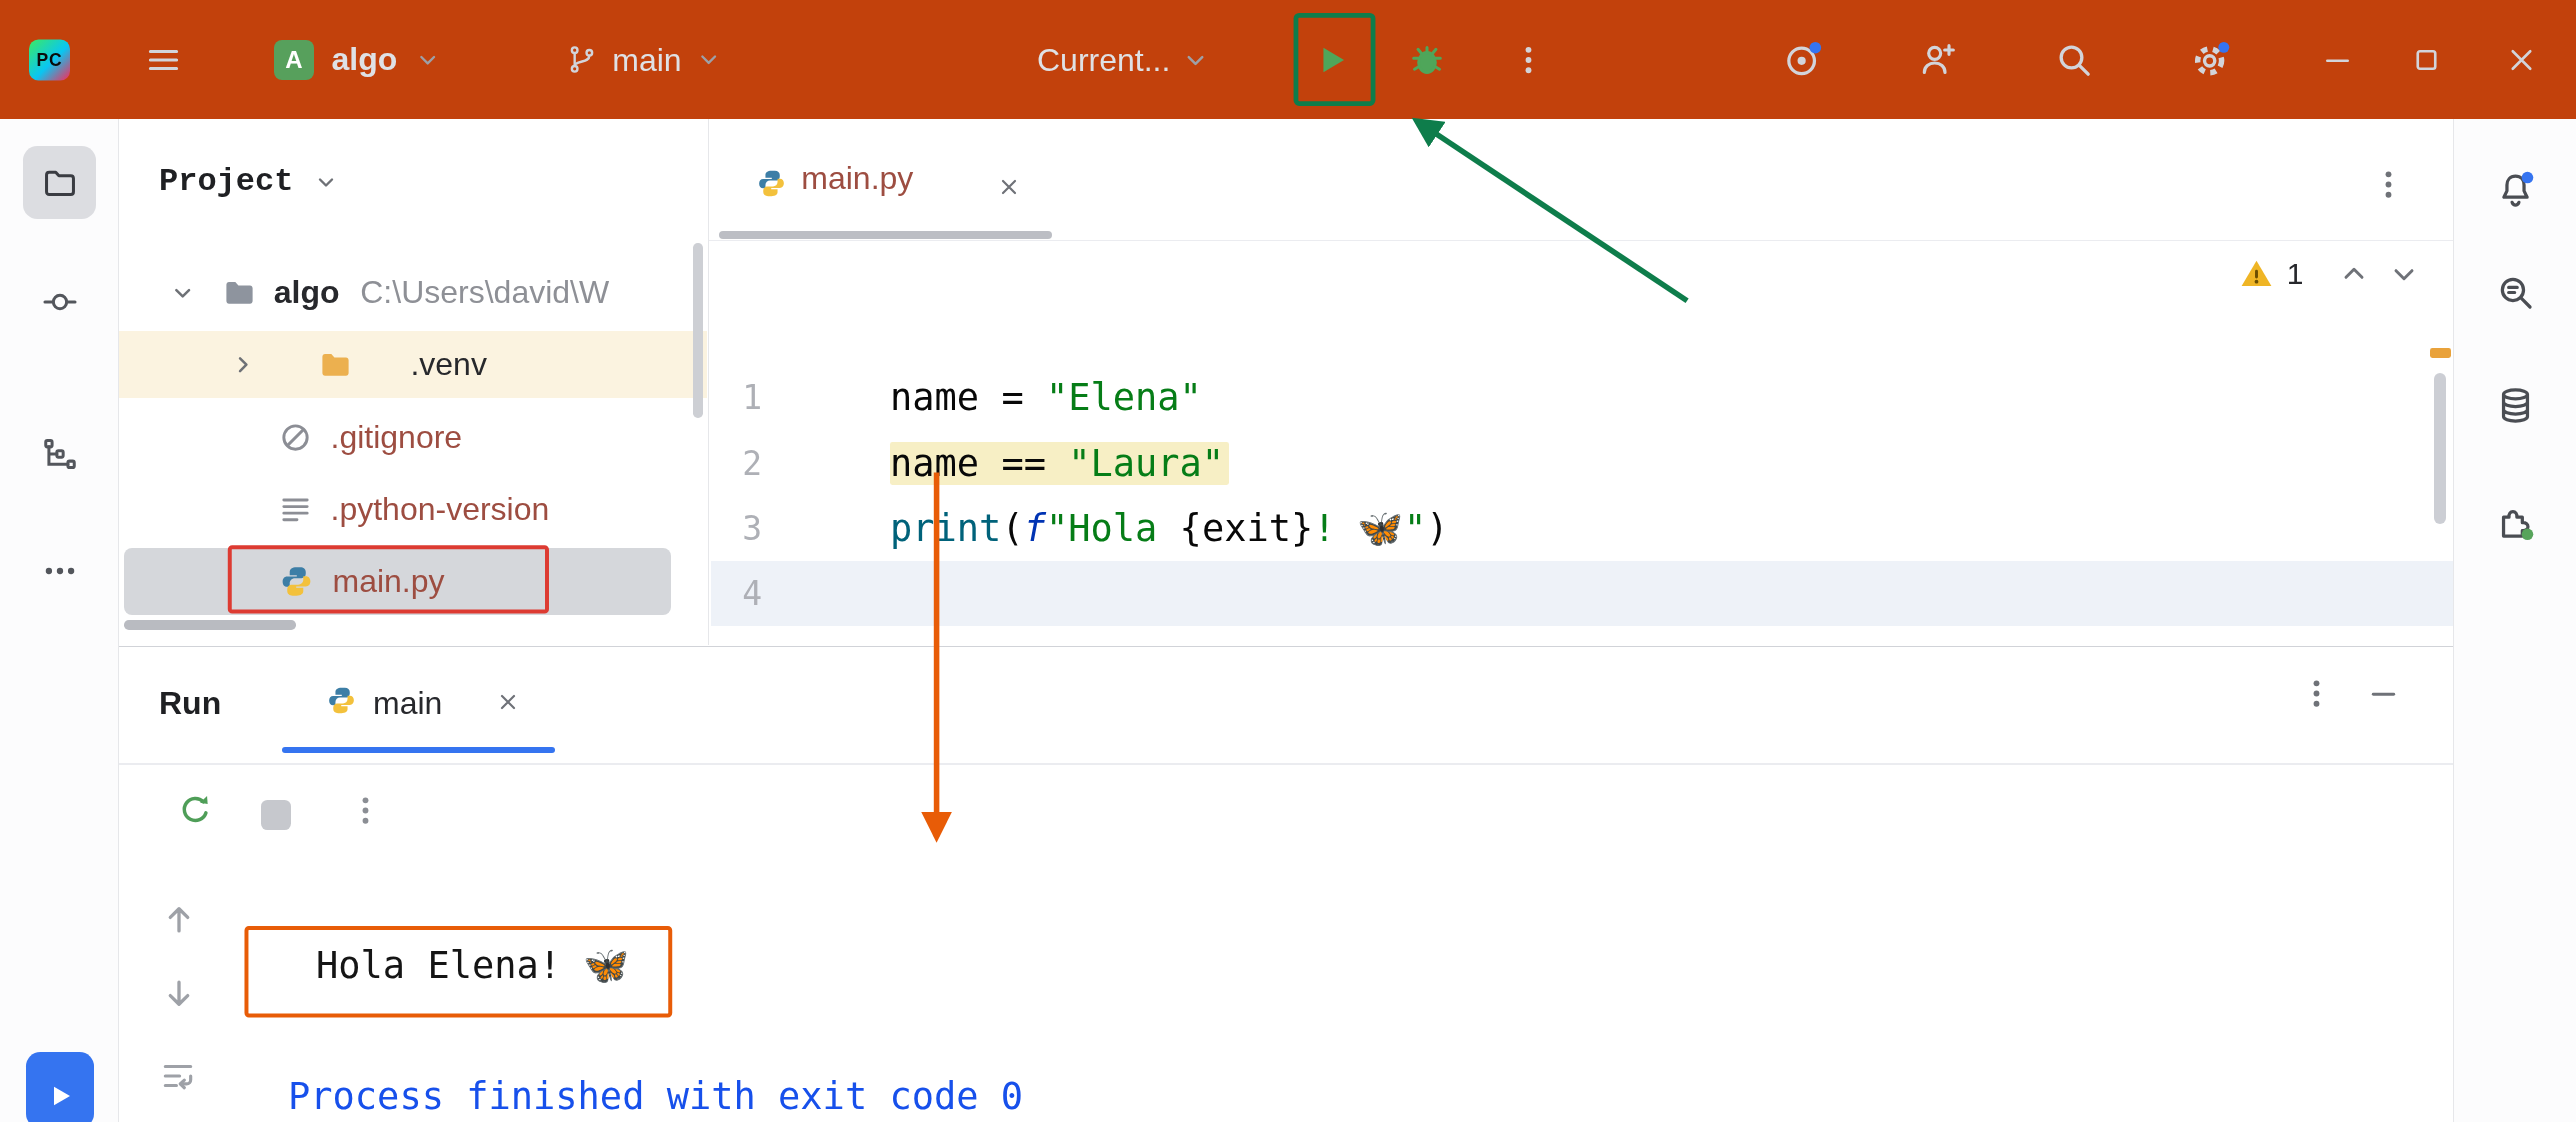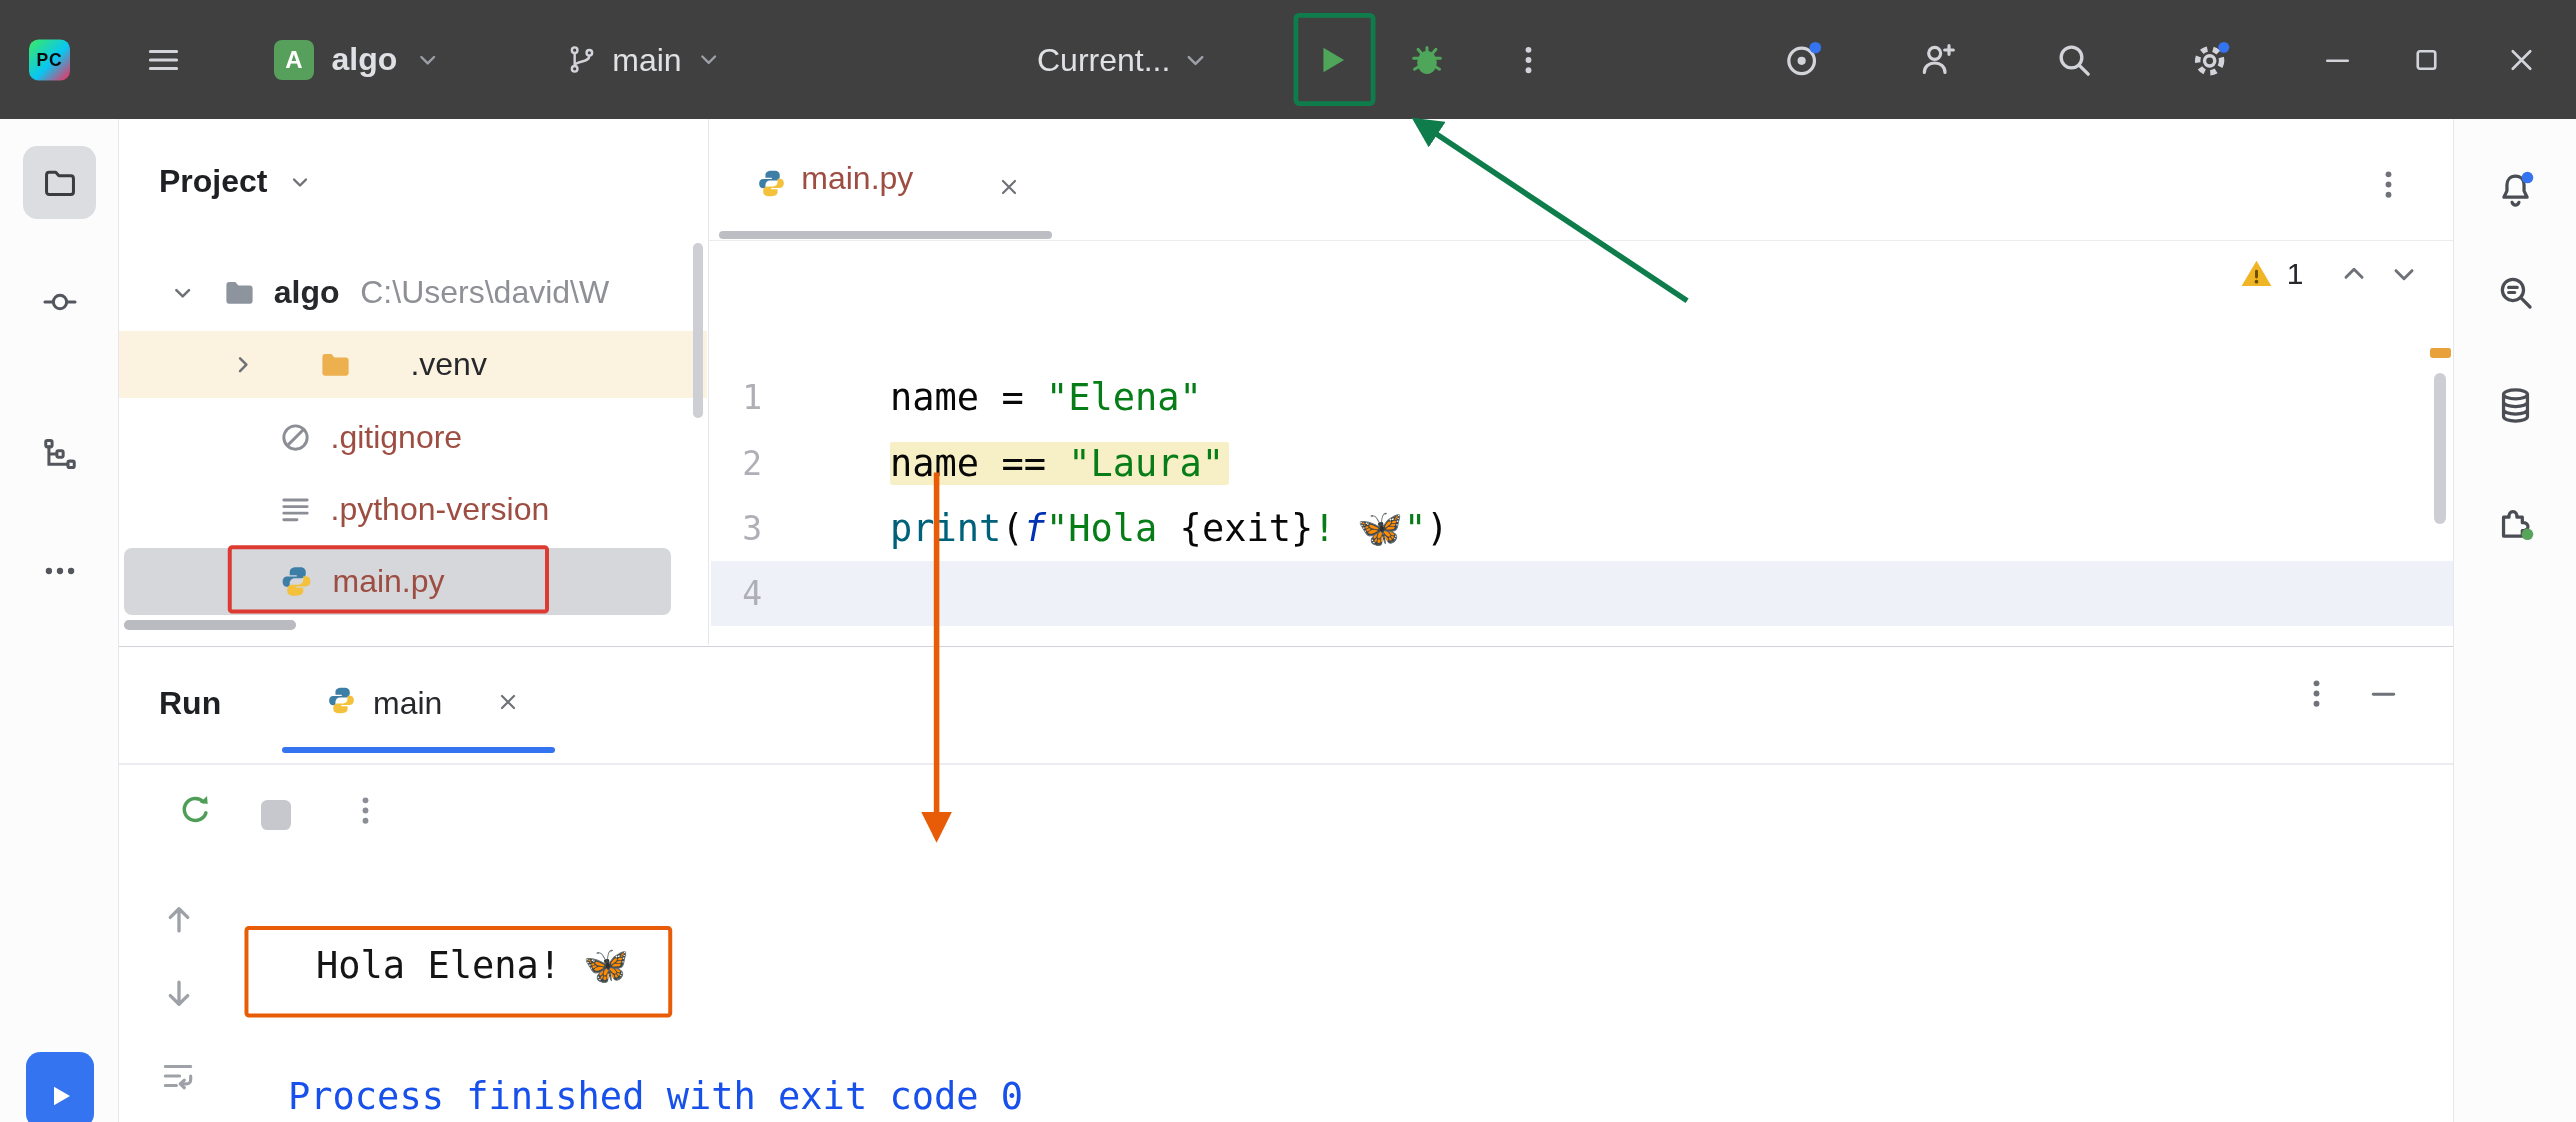--- a/index.html
+++ b/index.html
@@ -1,21 +1,21 @@
 <!DOCTYPE html>
 <html style="font-size:12.7px"><head>
 <meta charset="utf-8">
 <style>
   * { margin:0; padding:0; box-sizing:border-box; }
   html,body { width:2576px; height:1123px; overflow:hidden; background:#fff;
               font-family:"Liberation Sans", sans-serif; }
   #app { position:absolute; top:0; left:0; width:2576px; height:1123px; background:#fff; }
 
   
-  .titlebar { position:absolute; left:0; top:0; width:2576px; height:119px; background:#404040; color:#dfe1e5; }
+  .titlebar { position:absolute; left:0; top:0; width:2576px; height:119px; background:#c2410c; color:#dfe1e5; }
   .tb { position:absolute; top:50%; transform:translateY(-50%); display:flex; align-items:center; }
   .tb svg { display:block; }
   .icon-btn { background:none; border:none; cursor:pointer; display:flex; align-items:center; justify-content:center; color:#d2d4da; }
   .logo { left:29px; width:41px; height:41px; border-radius:9.5px;
           background:linear-gradient(135deg,#3bea62 0%,#09c6f2 55%,#fe2857 100%);
           display:flex; align-items:center; justify-content:center; }
   .logo span { font-size:17.5px; font-weight:bold; color:#0b0b0b; letter-spacing:0.8px; }
   .hamburger { left:145px; }
   .proj-widget { left:274px; gap:17.5px; cursor:pointer; }
   .avatar { width:40px; height:40px; border-radius:8px; background:#57a05c; color:#fff;
@@ -31,21 +31,21 @@
   .leftbar { position:absolute; left:0; top:119px; width:119px; height:1003px; background:#fcfcfd; border-right:1.6px solid #e6e7ea; }
   .lb-active { position:absolute; left:23px; top:27px; width:73px; height:73px; border-radius:14.3px; background:#dcdde1;
                display:flex; align-items:center; justify-content:center; }
   .lb-icon { position:absolute; left:41px; color:#53565c; cursor:pointer; }
   .run-widget { position:absolute; left:26px; top:933px; width:68px; height:76px; border-radius:14.3px; background:#3574f0;
                 display:flex; align-items:center; justify-content:flex-start; padding-top:12.7px; justify-content:center; cursor:pointer; }
 
   
   .project-panel { position:absolute; left:119px; top:119px; width:588px; height:526px; background:#fff; overflow:hidden; }
   .pp-header { position:absolute; left:40px; top:44px; display:flex; align-items:center; gap:20.7px; }
-  .pp-header .t { font-size:32px; font-weight:600; color:#1f2023; }
+  .pp-header .t { font-size:32px; font-weight:600; color:#1f2023;font-family:Liberation Mono, monospace; }
   .tree-row { position:absolute; left:0; width:588px; height:67px; display:flex; align-items:center; cursor:pointer; }
   .tree-row .lbl { font-size:32px; color:#27282c; white-space:nowrap; }
   .red-file { color:#9d4d41 !important; }
   .row-venv { background:#fbf3e0;gap:40px; }
   .sel-bg { position:absolute; left:4.8px; top:0; width:547px; height:67px; background:#d5d7db; border-radius:8px; }
   .pp-vscroll { position:absolute; left:574px; top:124px; width:9.5px; height:175px; border-radius:4.8px; background:#cdcfd4; }
   .pp-hscroll { position:absolute; left:4.8px; top:501px; width:172px; height:9.5px; border-radius:4.8px; background:#b9bbc1; }
 
   
   .editor { position:absolute; left:708px; top:119px; width:1745px; height:526px; background:#fff; border-left:1.6px solid #e6e7ea; overflow:hidden; }

